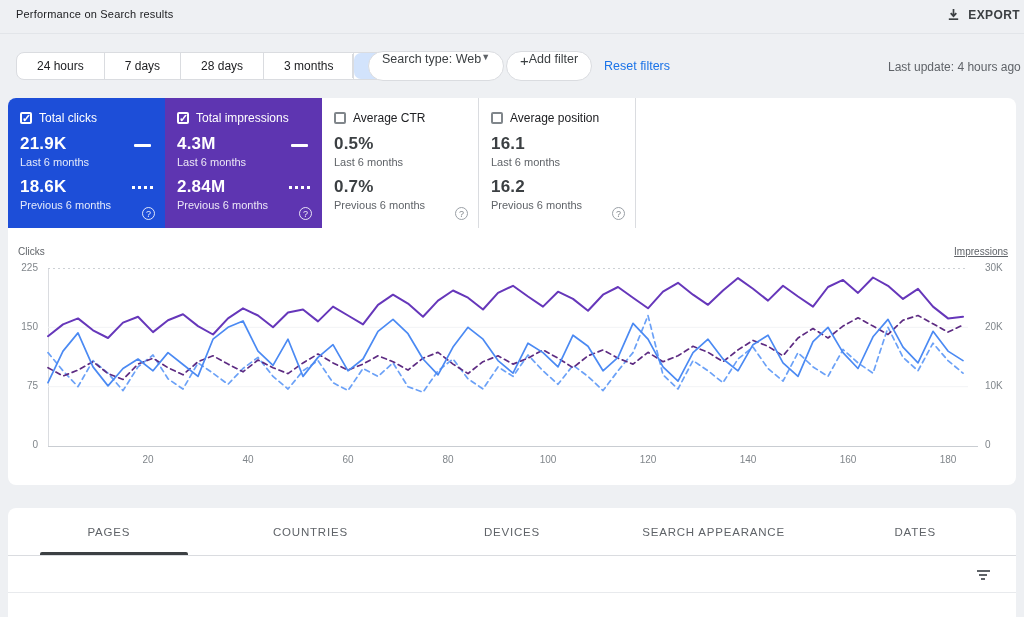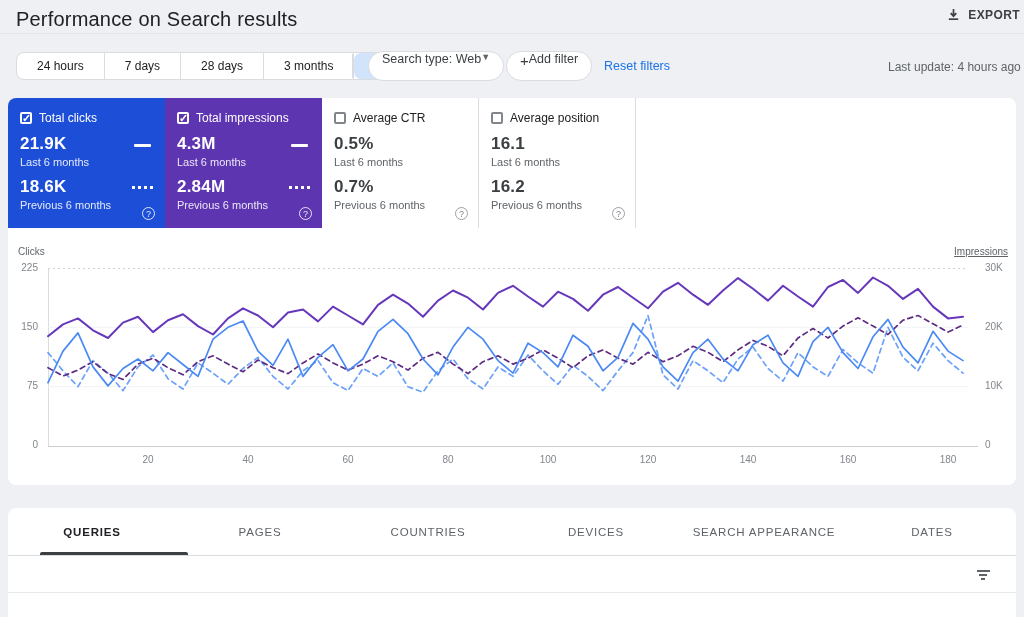--- a/index.html
+++ b/index.html
@@ -2,21 +2,21 @@
 <html><head>
 <meta charset="utf-8">
 <style>
   * { margin:0; padding:0; box-sizing:border-box; }
   html,body { width:1024px; height:617px; }
   body { font-family:"Liberation Sans", sans-serif; background:#eef0f3; position:relative; overflow:hidden; }
   .viewport { position:absolute; inset:0; width:1024px; height:617px; overflow:hidden; }
 
   
   .header { position:absolute; left:0; top:0; width:1024px; height:34px; border-bottom:1px solid #e2e5e9; }
-  .page-title { position:absolute; left:16px; top:8px; font-size:20px; font-weight:500; color:#202124; letter-spacing:.2px; }
+  .page-title { position:absolute; left:16px; top:8px; font-size:11px; font-weight:500; color:#202124; letter-spacing:.2px; }
   .export-btn { position:absolute; right:4px; top:7px; display:flex; align-items:center; gap:7px; color:#3c4043; font-size:12px; font-weight:700; letter-spacing:.4px; cursor:pointer; }
 
   
   .seg-group { position:absolute; left:16px; top:52px; height:28px; display:flex; background:#fff; border:1px solid #dadce0; border-radius:8px; overflow:hidden; }
   .chip { padding:0 20px; line-height:26px; font-size:12px; color:#202124; border-right:1px solid #dadce0; cursor:pointer; white-space:nowrap; display:flex; align-items:center; gap:6px; }
   .chip:last-child { border-right:none; }
   .chip .check-glyph { display:none; font-size:12px; }
   .chip.selected { background:#d2e3fc; border-radius:7px; }
   .chip.selected .check-glyph { display:inline; }
   .vdivider { position:absolute; left:352px; top:54px; width:1px; height:24px; background:#dadce0; }
@@ -207,21 +207,20 @@
       <span class="xt" style="left: 528px;">100</span>
       <span class="xt" style="left: 628px;">120</span>
       <span class="xt" style="left: 728px;">140</span>
       <span class="xt" style="left: 828px;">160</span>
       <span class="xt" style="left: 928px;">180</span>
     </div>
   </div>
 
   <div class="panel-tabs">
     <div class="tabs-row">
-      <div class="tab active">QUERIES</div>
       <div class="tab">PAGES</div>
       <div class="tab">COUNTRIES</div>
       <div class="tab">DEVICES</div>
       <div class="tab">SEARCH APPEARANCE</div>
       <div class="tab">DATES</div>
       <div class="tab-indicator"></div>
     </div>
     <div class="filter-row">
       <div class="table-filter-icon">
           <i></i>

